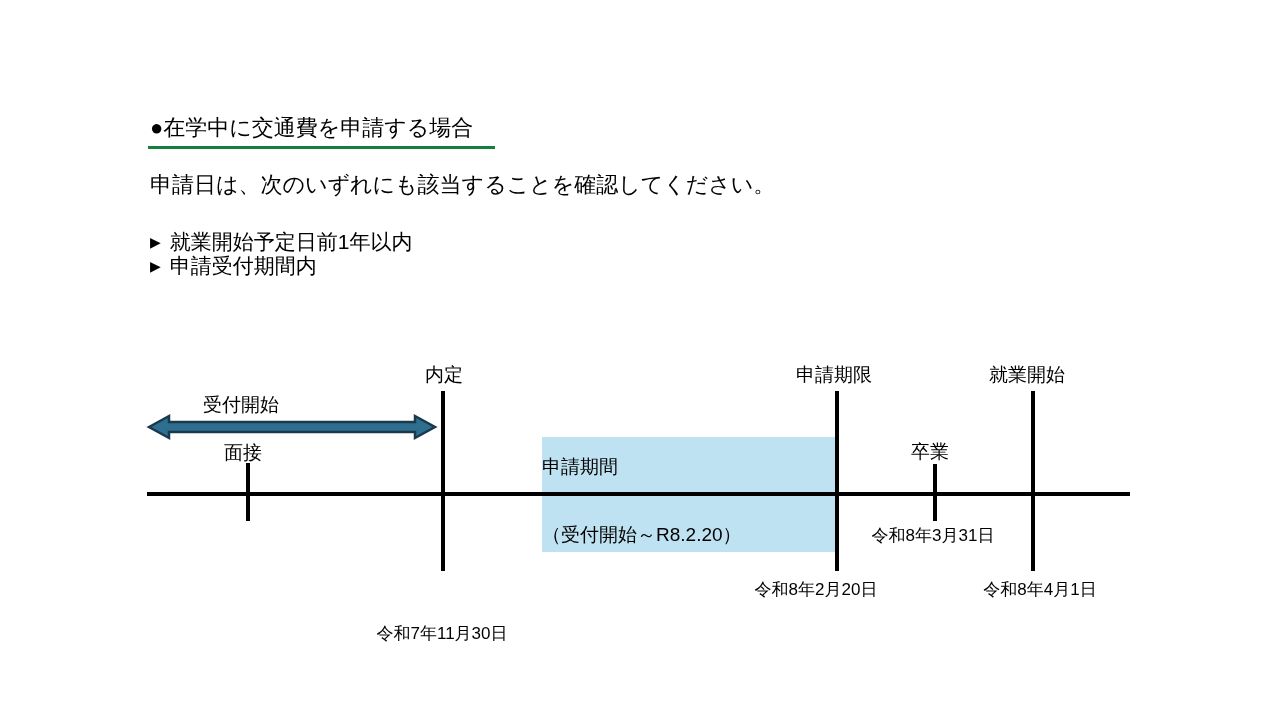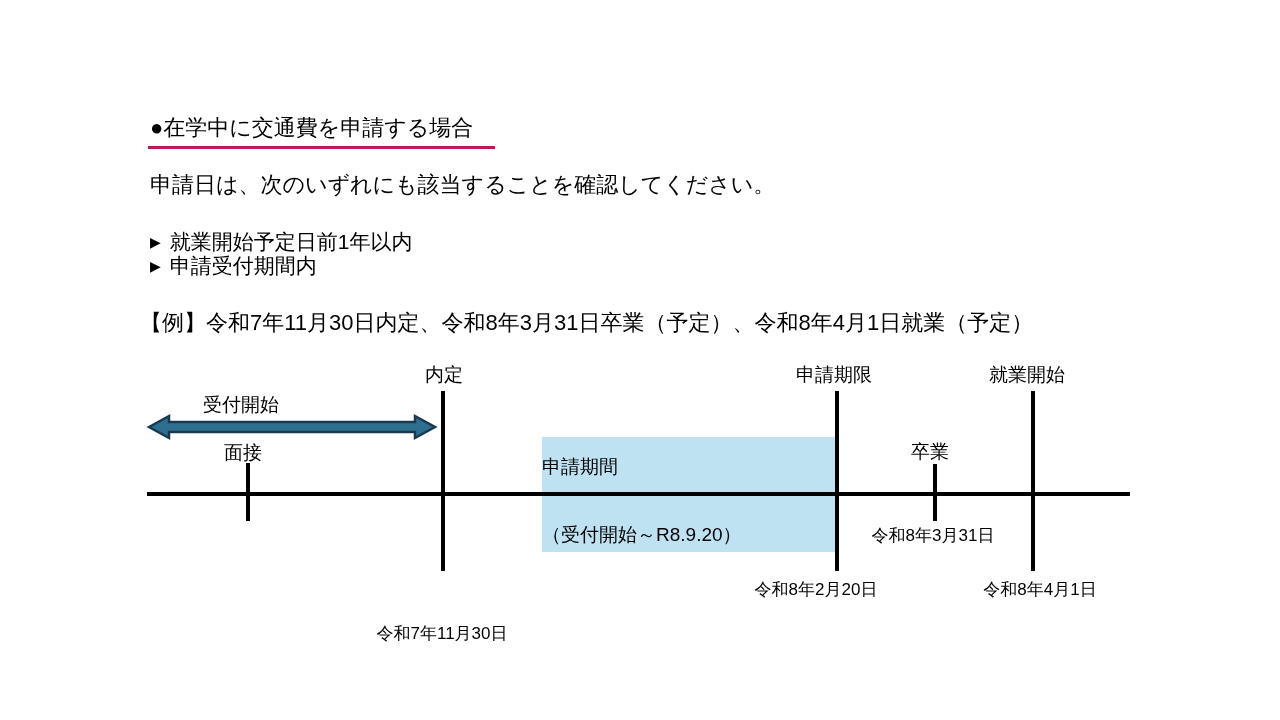--- a/index.html
+++ b/index.html
@@ -8,21 +8,21 @@
     background: #ffffff;
     font-family: "Liberation Sans", "DejaVu Sans", sans-serif;
     color: #000000;
     overflow: hidden;
   }
   .slide { position: relative; width: 1280px; height: 720px; background: #ffffff; }
 
   .title {
     position: absolute; left: 148px; top: 114px;
     font-size: 22px; line-height: 28px;
-    border-bottom: 3px solid #be185d;
+    border-bottom: 3px solid #15803d;
     padding: 0 22px 4px 2px;
     white-space: nowrap;
   }
   .intro {
     position: absolute; left: 150px; top: 170px;
     font-size: 22px; white-space: nowrap;
   }
   .bullet {
     position: absolute; left: 150px;
     font-size: 21px; white-space: nowrap;
@@ -90,33 +90,32 @@
 
   <div class="bullet bullet-1">
     <span class="marker">▶</span>
     <span>就業開始予定日前1年以内</span>
   </div>
   <div class="bullet bullet-2">
     <span class="marker">▶</span>
     <span>申請受付期間内</span>
   </div>
 
-  <div class="example">【例】令和7年11月30日内定、令和8年3月31日卒業（予定）、令和8年4月1日就業（予定）</div>
 
   <div class="axis"></div>
 
   <div class="vline line-naitei"></div>
   <div class="vline line-deadline"></div>
   <div class="vline line-start"></div>
   <div class="vline tick-mensetsu"></div>
   <div class="vline tick-sotsugyo"></div>
 
   <div class="period-box" style="background-color: rgb(191, 226, 242);">
     <div class="box-label box-label-top">申請期間</div>
-    <div class="box-label box-label-bottom">（受付開始～R8.9.20）</div>
+    <div class="box-label box-label-bottom">（受付開始～R8.2.20）</div>
   </div>
 
   <svg class="activity-arrow" width="292" height="28" viewBox="0 0 292 28">
     <polygon stroke-width="2.5" stroke-linejoin="miter" points="3,14 23,3 23,9 269,9 269,3 289,14 269,25 269,19 23,19 23,25" style="fill: rgb(46, 110, 142); stroke: rgb(27, 57, 78);"></polygon>
   </svg>
 
   <div class="tl-label lbl-katsudo">受付開始</div>
   <div class="tl-label lbl-mensetsu">面接</div>
   <div class="tl-label lbl-naitei">内定</div>
   <div class="tl-label lbl-deadline">申請期限</div>

